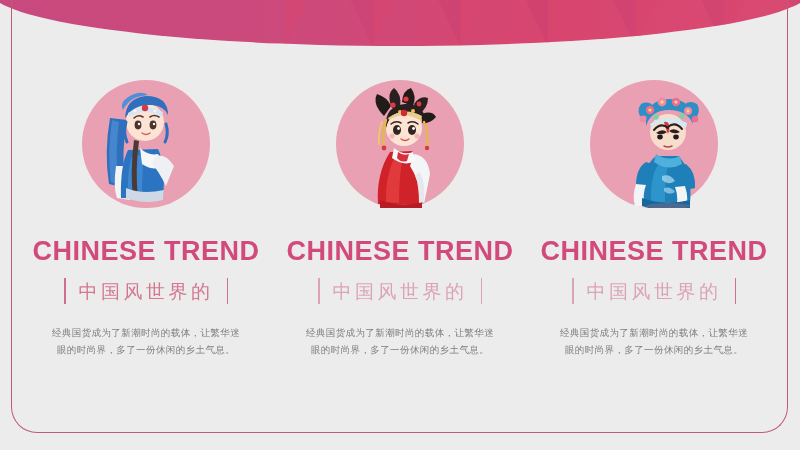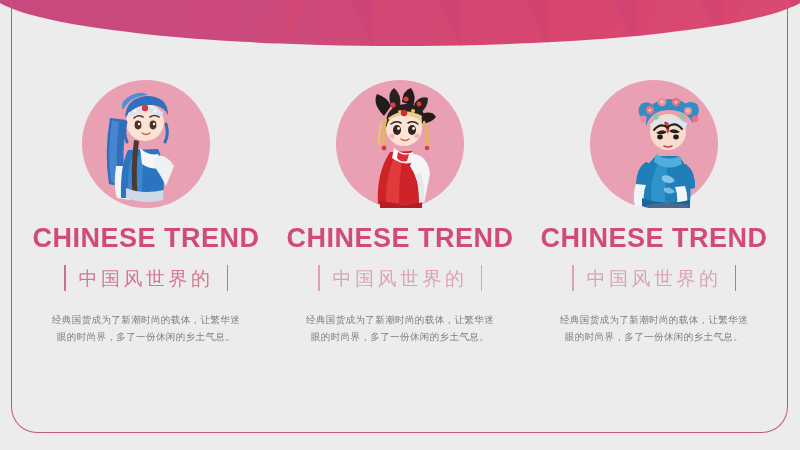--- a/index.html
+++ b/index.html
@@ -85,21 +85,21 @@
     border-radius: 50%;
     background: #e9a0b2;
   }
   .figure {
     position: absolute;
     inset: 0;
   }
   .figure svg { display: block; width: 100%; height: 100%; }
 
   .col-title {
-    margin-top: 17px;
+    margin-top: 30px;
     font-size: 27px;
     font-weight: bold;
     letter-spacing: 0.5px;
     color: #d24a7c;
     white-space: nowrap;
     line-height: 1;
     font-family: "Liberation Sans", "DejaVu Sans", sans-serif;
   }
 
   .subtitle-row {

